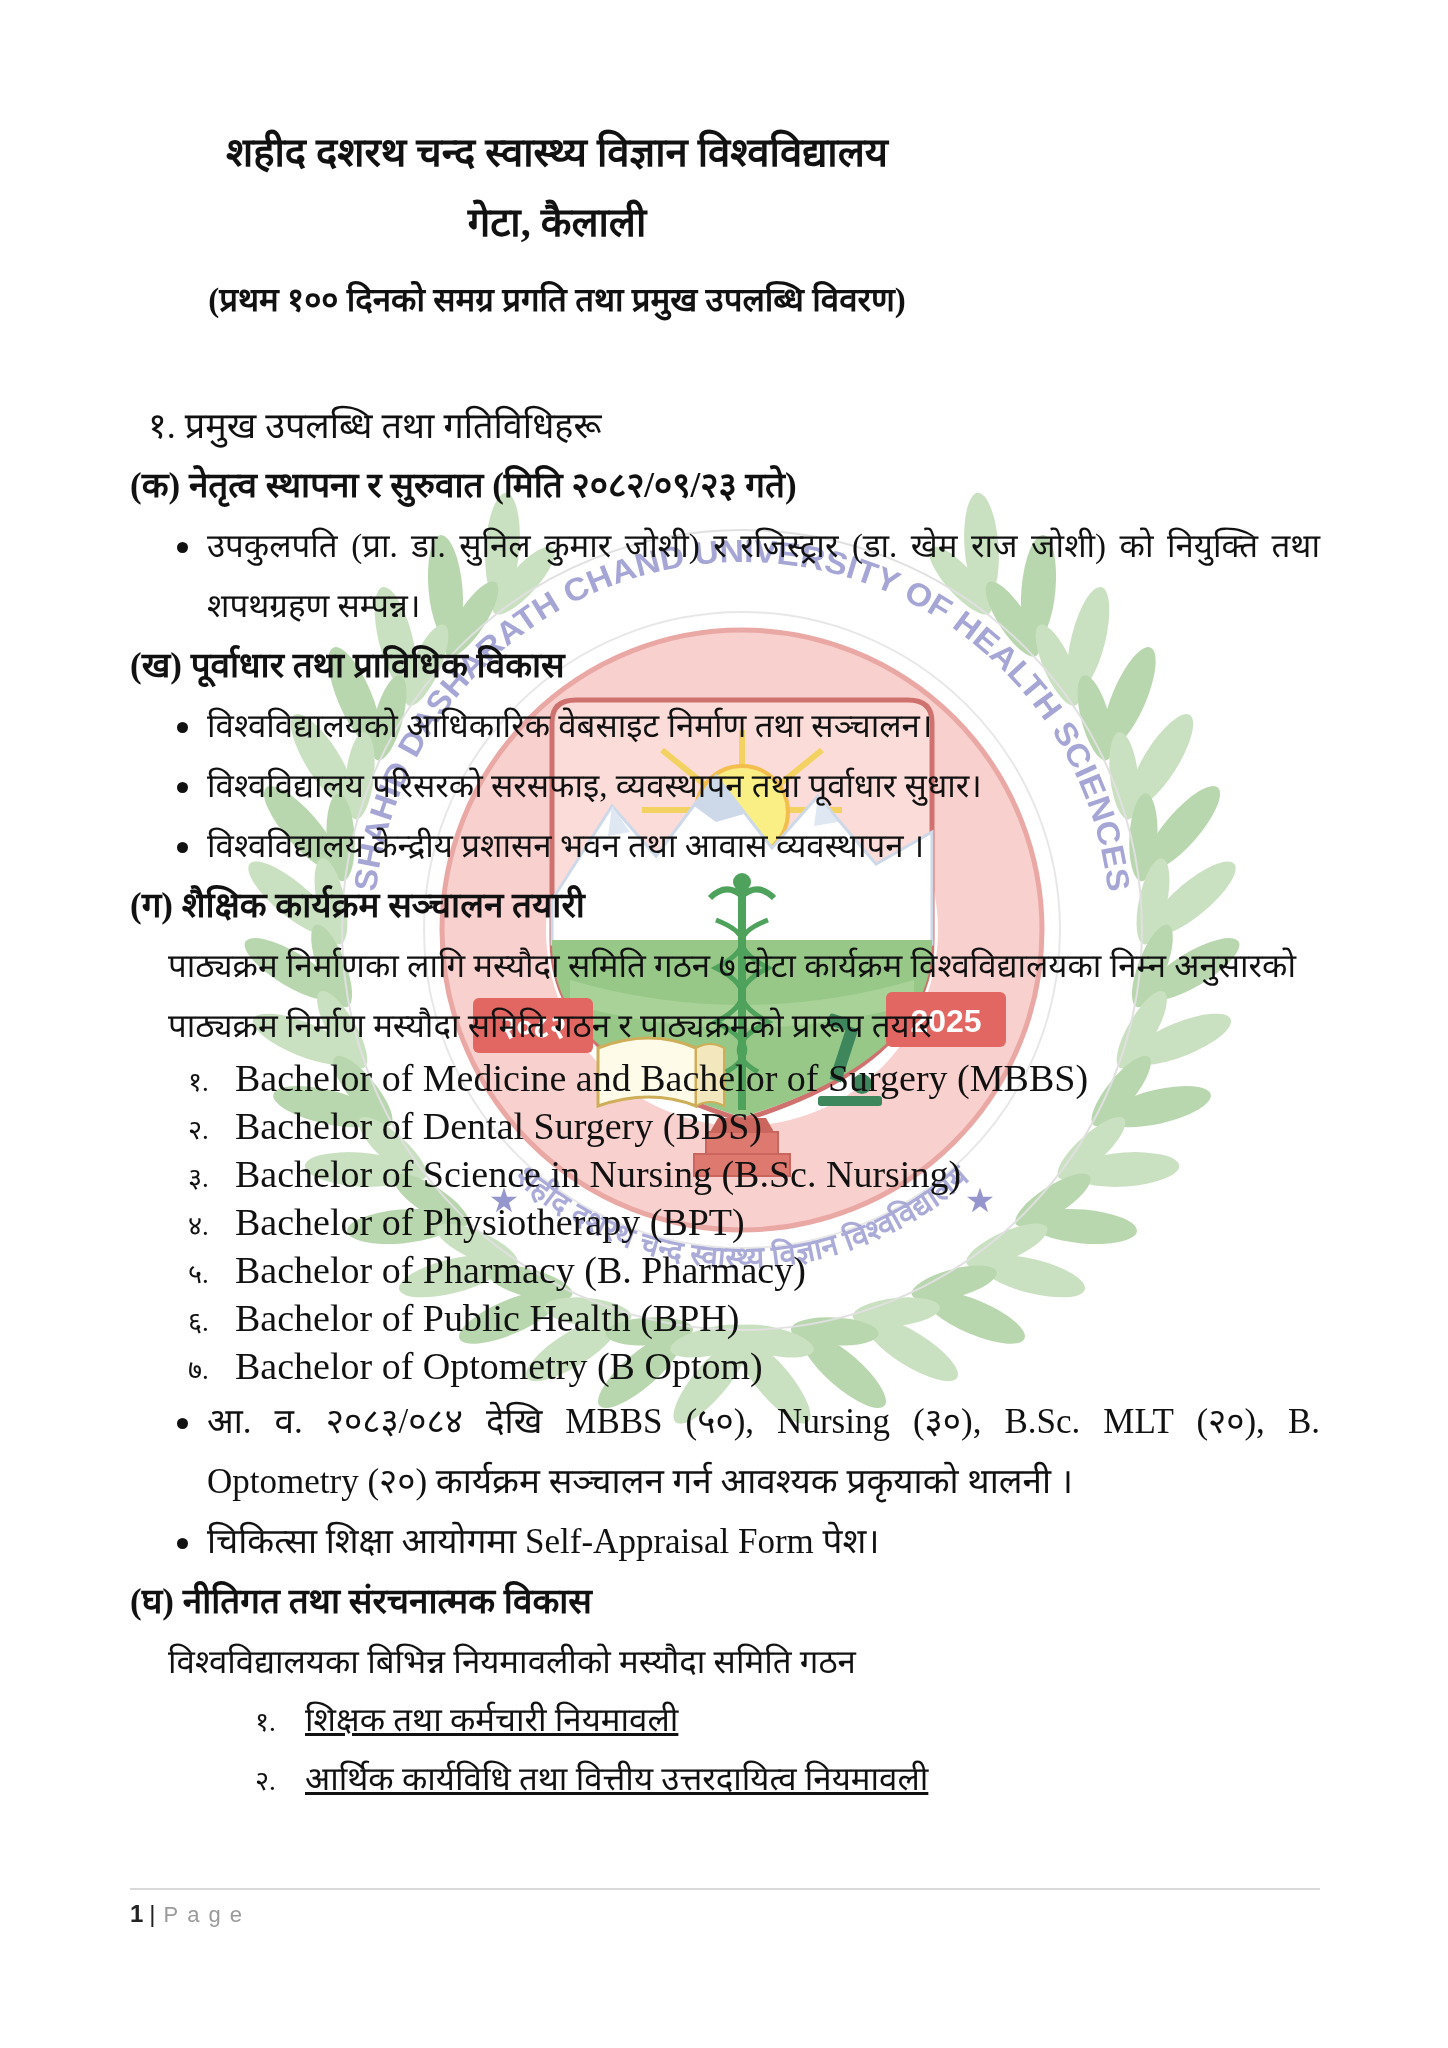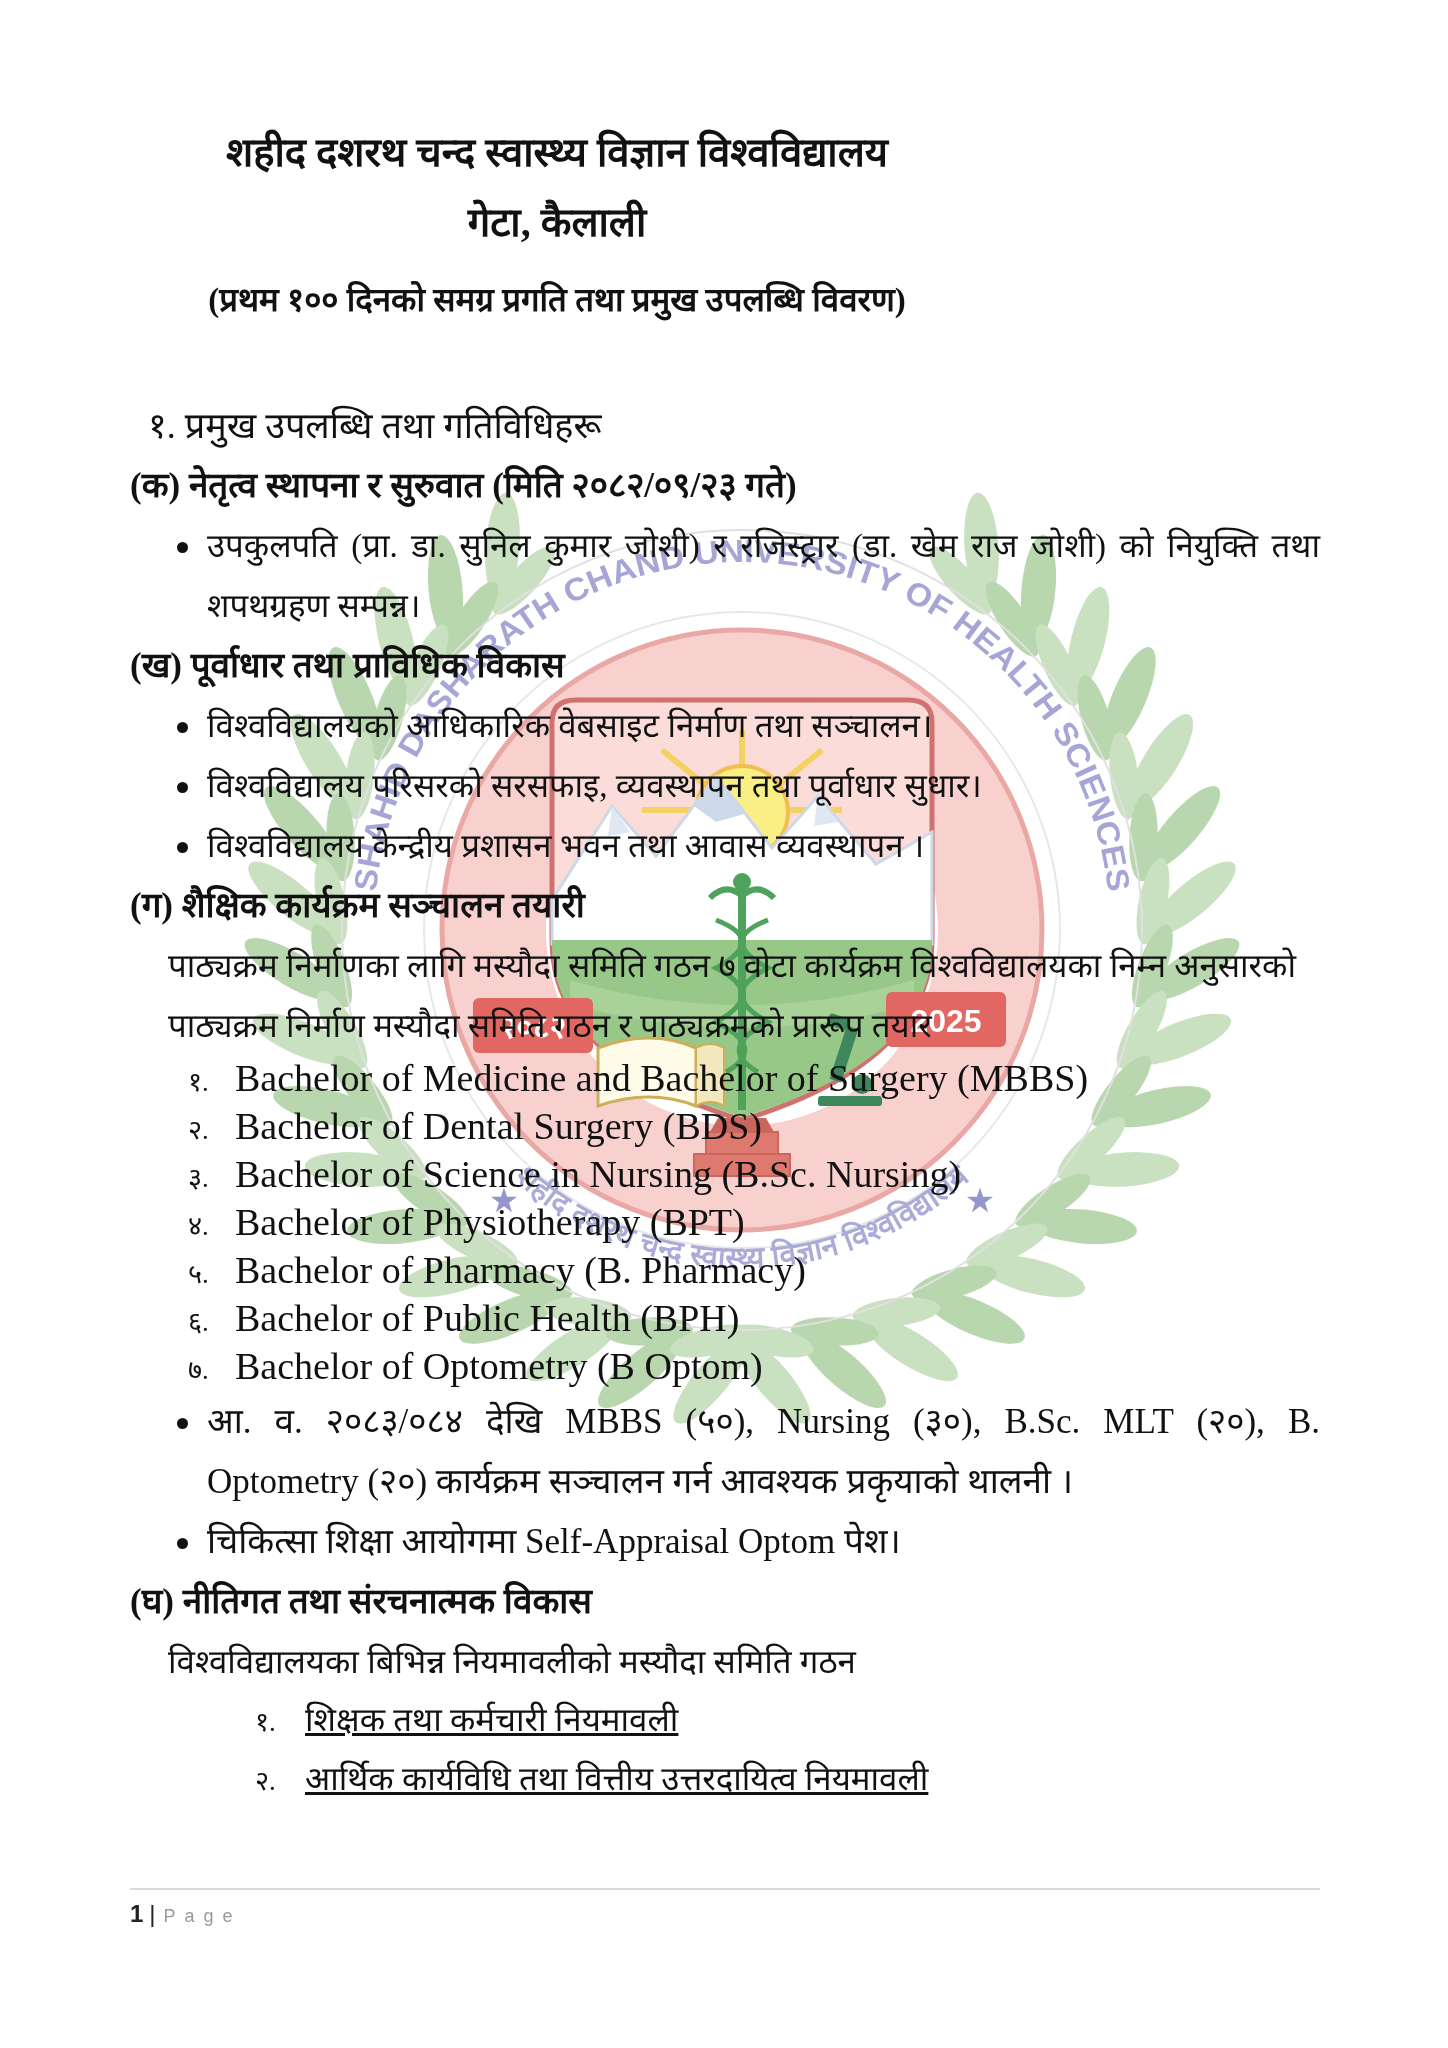--- a/index.html
+++ b/index.html
@@ -72,21 +72,21 @@
   .numbered-row .num{font-size:27px;width:50px;flex:none;}
   .numbered-row .txt{font-size:33px;text-decoration:underline;}
   
   .doc-footer{
     position:absolute;left:130px;top:1888px;width:1190px;
     font-family:"Liberation Sans","DejaVu Sans",sans-serif;
   }
   .footer-rule{height:2px;background:#d9d9d9;margin-bottom:10px;}
   .pgnum{font-size:24px;font-weight:bold;color:#222;}
   .pgsep{font-size:24px;color:#222;margin:0 8px 0 6px;font-weight:300;}
-  .pglabel{font-size:18px;color:#9a9a9a;letter-spacing:9px;}
+  .pglabel{font-size:22px;color:#9a9a9a;letter-spacing:9px;}
 </style>
 </head>
 <body>
 
 <div class="page">
 
   <svg class="watermark" viewBox="0 0 1100 1060" xmlns="http://www.w3.org/2000/svg">
     <g id="wreath">
         <ellipse rx="54" ry="17" fill="#c6dfbc" transform="translate(831.5,126.7) rotate(-94.0)"></ellipse>
         <ellipse rx="44" ry="14" fill="#c6dfbc" transform="translate(810.3,160.6) rotate(-132.0)"></ellipse>
@@ -301,21 +301,21 @@
         <span class="txt">Bachelor of Optometry (B Optom)</span>
       </div>
     </div>
 
     <div class="bullet-row mixed">
       <span class="dot"></span>
       <p>आ. व. २०८३/०८४ देखि MBBS (५०), Nursing (३०), B.Sc. MLT (२०), B. Optometry (२०) कार्यक्रम सञ्चालन गर्न आवश्यक प्रकृयाको थालनी ।</p>
     </div>
     <div class="bullet-row mixed">
       <span class="dot"></span>
-      <p>चिकित्सा शिक्षा आयोगमा Self-Appraisal Optom पेश।</p>
+      <p>चिकित्सा शिक्षा आयोगमा Self-Appraisal Form पेश।</p>
     </div>
 
     <div class="h3">(घ) नीतिगत तथा संरचनात्मक विकास</div>
     <p class="para">विश्वविद्यालयका बिभिन्न नियमावलीको मस्यौदा समिति गठन</p>
     <div class="numbered-row">
       <span class="num">१.</span>
       <span class="txt">शिक्षक तथा कर्मचारी नियमावली</span>
     </div>
     <div class="numbered-row">
       <span class="num">२.</span>

